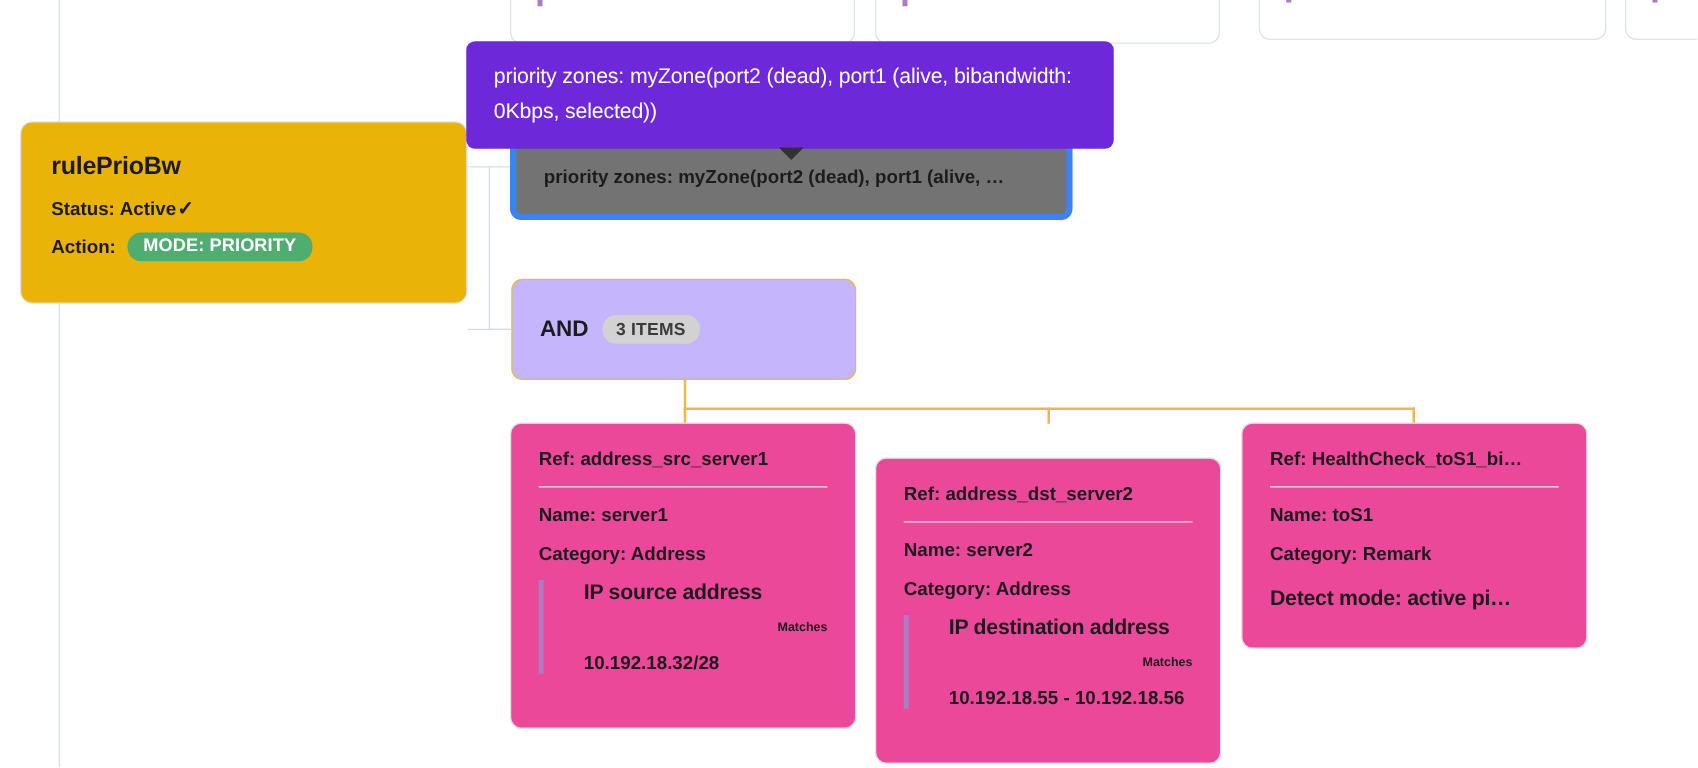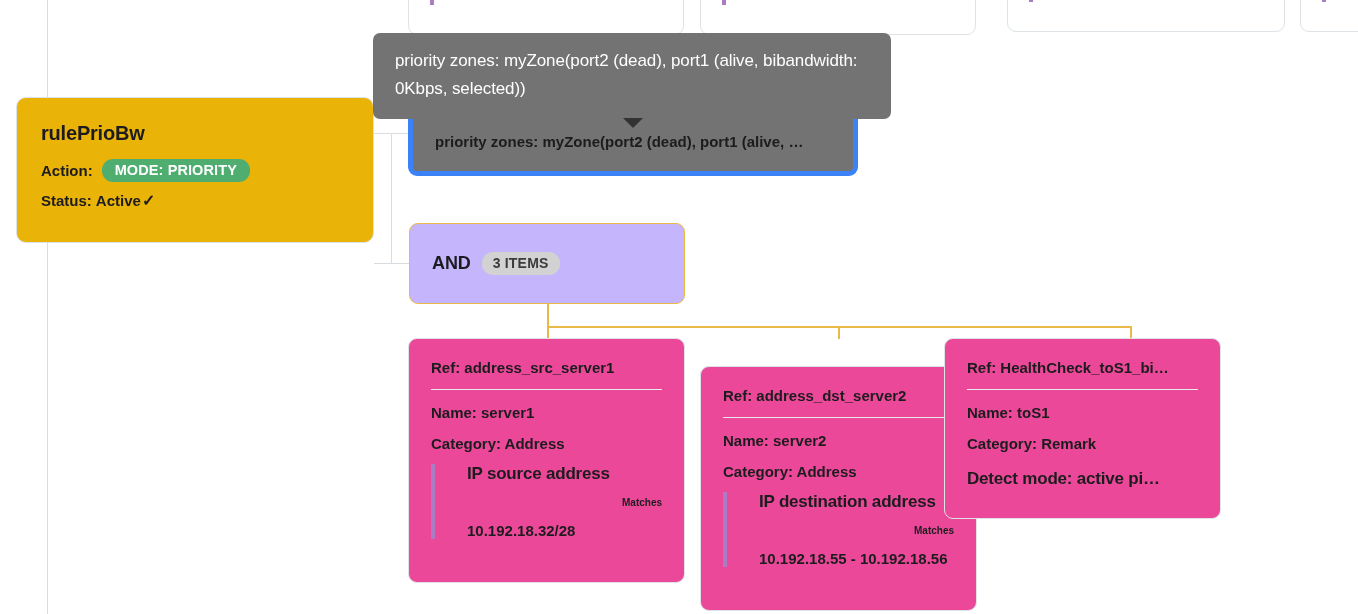--- a/index.html
+++ b/index.html
@@ -76,21 +76,21 @@
     letter-spacing: 0.1px;
   }
 
   
   .tooltip {
     position: absolute;
     left: 373px;
     top: 33px;
     width: 518px;
     box-sizing: border-box;
-    background: #737373;
+    background: #6d28d9;
     color: #ffffff;
     border-radius: 7px;
     padding: 14px 22px 16px 22px;
     font-size: 17px;
     line-height: 28px;
     font-weight: normal;
     letter-spacing: -0.1px;
     z-index: 40;
   }
   .tooltip-arrow {
@@ -268,28 +268,28 @@
 
   <div class="clip-card" style="left:1007px; top:-60px; width:278px; height:92px;"></div>
   <div class="clip-bar" style="left:1029px; top:-20px; height:22px;"></div>
 
   <div class="clip-card" style="left:1300px; top:-60px; width:278px; height:92px;"></div>
   <div class="clip-bar" style="left:1322px; top:-20px; height:22px;"></div>
 
   <div class="rule-card">
     <div class="rule-title">rulePrioBw</div>
     <div class="rule-row">
-      <span>Action:</span>
-      <span class="badge-green">MODE: PRIORITY</span>
-    </div>
-    <div class="rule-row">
       <span>Status:</span>
       <span style="width:4px;"></span>
       <span>Active</span>
       <span class="check-icon">✓</span>
+    </div>
+    <div class="rule-row">
+      <span>Action:</span>
+      <span class="badge-green">MODE: PRIORITY</span>
     </div>
   </div>
 
   <div class="zone-card">
     <div class="zone-text">priority zones: myZone(port2 (dead), port1 (alive, …</div>
   </div>
 
   <div class="tooltip">
     <span>priority zones: myZone(port2 (dead), port1 (alive, bibandwidth: 0Kbps, selected))</span>
     <div class="tooltip-arrow"></div>
@@ -315,20 +315,20 @@
     <div class="leaf-ref">Ref: address_dst_server2</div>
     <div class="leaf-line">Name: server2</div>
     <div class="leaf-line">Category: Address</div>
     <div class="leaf-detail">
       <div class="detail-title">IP destination address</div>
       <div class="detail-op">Matches</div>
       <div class="detail-val">10.192.18.55 - 10.192.18.56</div>
     </div>
   </div>
 
-  <div class="leaf" style="left:944px; top:338px; width:277px; height:181px;">
+  <div class="leaf" style="left:993px; top:338px; width:277px; height:181px;">
     <div class="leaf-ref">Ref: HealthCheck_toS1_bi…</div>
     <div class="leaf-line">Name: toS1</div>
     <div class="leaf-line">Category: Remark</div>
     <div class="leaf-plain">Detect mode: active pi…</div>
   </div>
 
 </div>
 
 </body></html>

